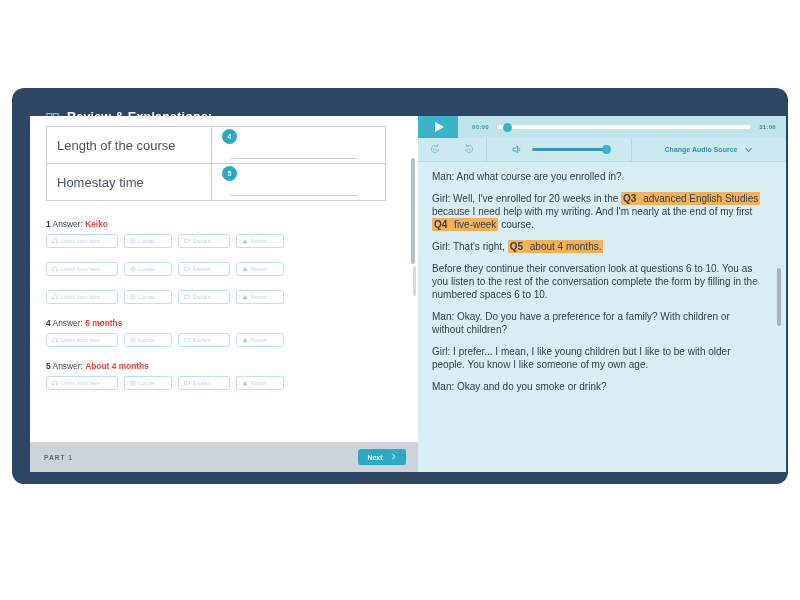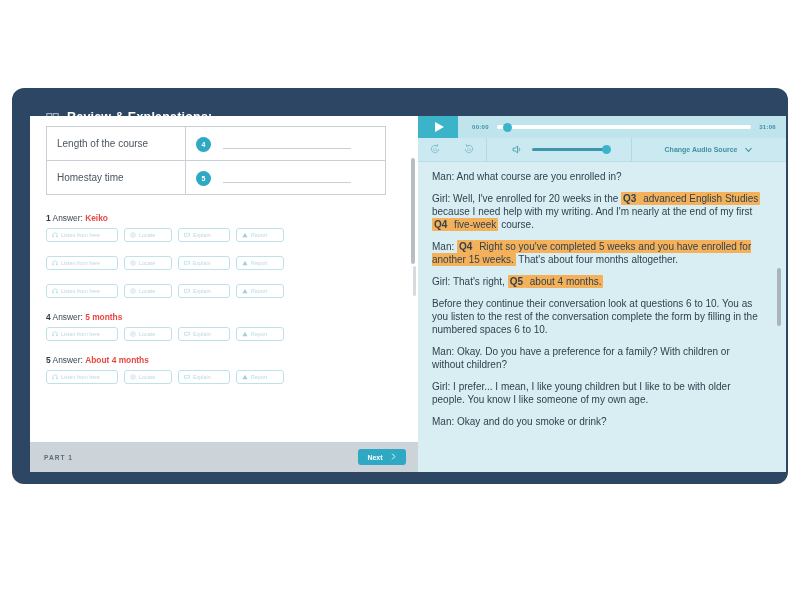--- a/index.html
+++ b/index.html
@@ -69,22 +69,22 @@
     border-collapse: collapse;
     margin-top: 2px;
   }
   .form-table tr { height: 34px; }
   .form-table td {
     border: 1px solid #c9cfd6;
     padding: 0 10px;
     vertical-align: middle;
   }
   .form-table td.label {
-    width: 139px;
-    font-size: 10px;
+    width: 165px;
+    font-size: 13px;
     color: #4a5560;
   }
   .form-table td.gap {
     position: relative;
   }
   .qbadge {
     display: inline-block;
     width: 15px; height: 15px;
     border-radius: 50%;
     background: #2fa8c4;
@@ -593,21 +593,20 @@
             <svg viewBox="0 0 12 12" width="9" height="9" aria-hidden="true">
               <path d="M2 4 L6 8.5 L10 4" fill="none" stroke="#3f8fa3" stroke-width="1.4"></path>
             </svg>
           </span>
         </div>
       </div>
 
       <div id="transcript">
           <div class="tp"><span>Man: And what course are you enrolled in?</span></div>
           <div class="tp"><span>Girl: Well, I've enrolled for 20 weeks in the </span><span class="hl qtag">Q3</span><span class="hl"> advanced English Studies</span><span> because I need help with my writing. And I'm nearly at the end of my first </span><span class="hl qtag">Q4</span><span class="hl"> five-week</span><span> course.</span></div>
-          <div class="tp"><span>Man: </span><span class="hl qtag">Q4</span><span class="hl"> Right so you've completed 5 weeks and you have enrolled for another 15 weeks.</span><span> That's about four months altogether.</span></div>
           <div class="tp"><span>Girl: That's right, </span><span class="hl qtag">Q5</span><span class="hl"> about 4 months.</span></div>
           <div class="tp"><span>Before they continue their conversation look at questions 6 to 10. You as you listen to the rest of the conversation complete the form by filling in the numbered spaces 6 to 10.</span></div>
           <div class="tp"><span>Man: Okay. Do you have a preference for a family? With children or without children?</span></div>
           <div class="tp"><span>Girl: I prefer... I mean, I like young children but I like to be with older people. You know I like someone of my own age.</span></div>
           <div class="tp"><span>Man: Okay and do you smoke or drink?</span></div>
         </div>
       <div id="right-sb-thumb"></div>
     </div>
   </div>
 </div>

